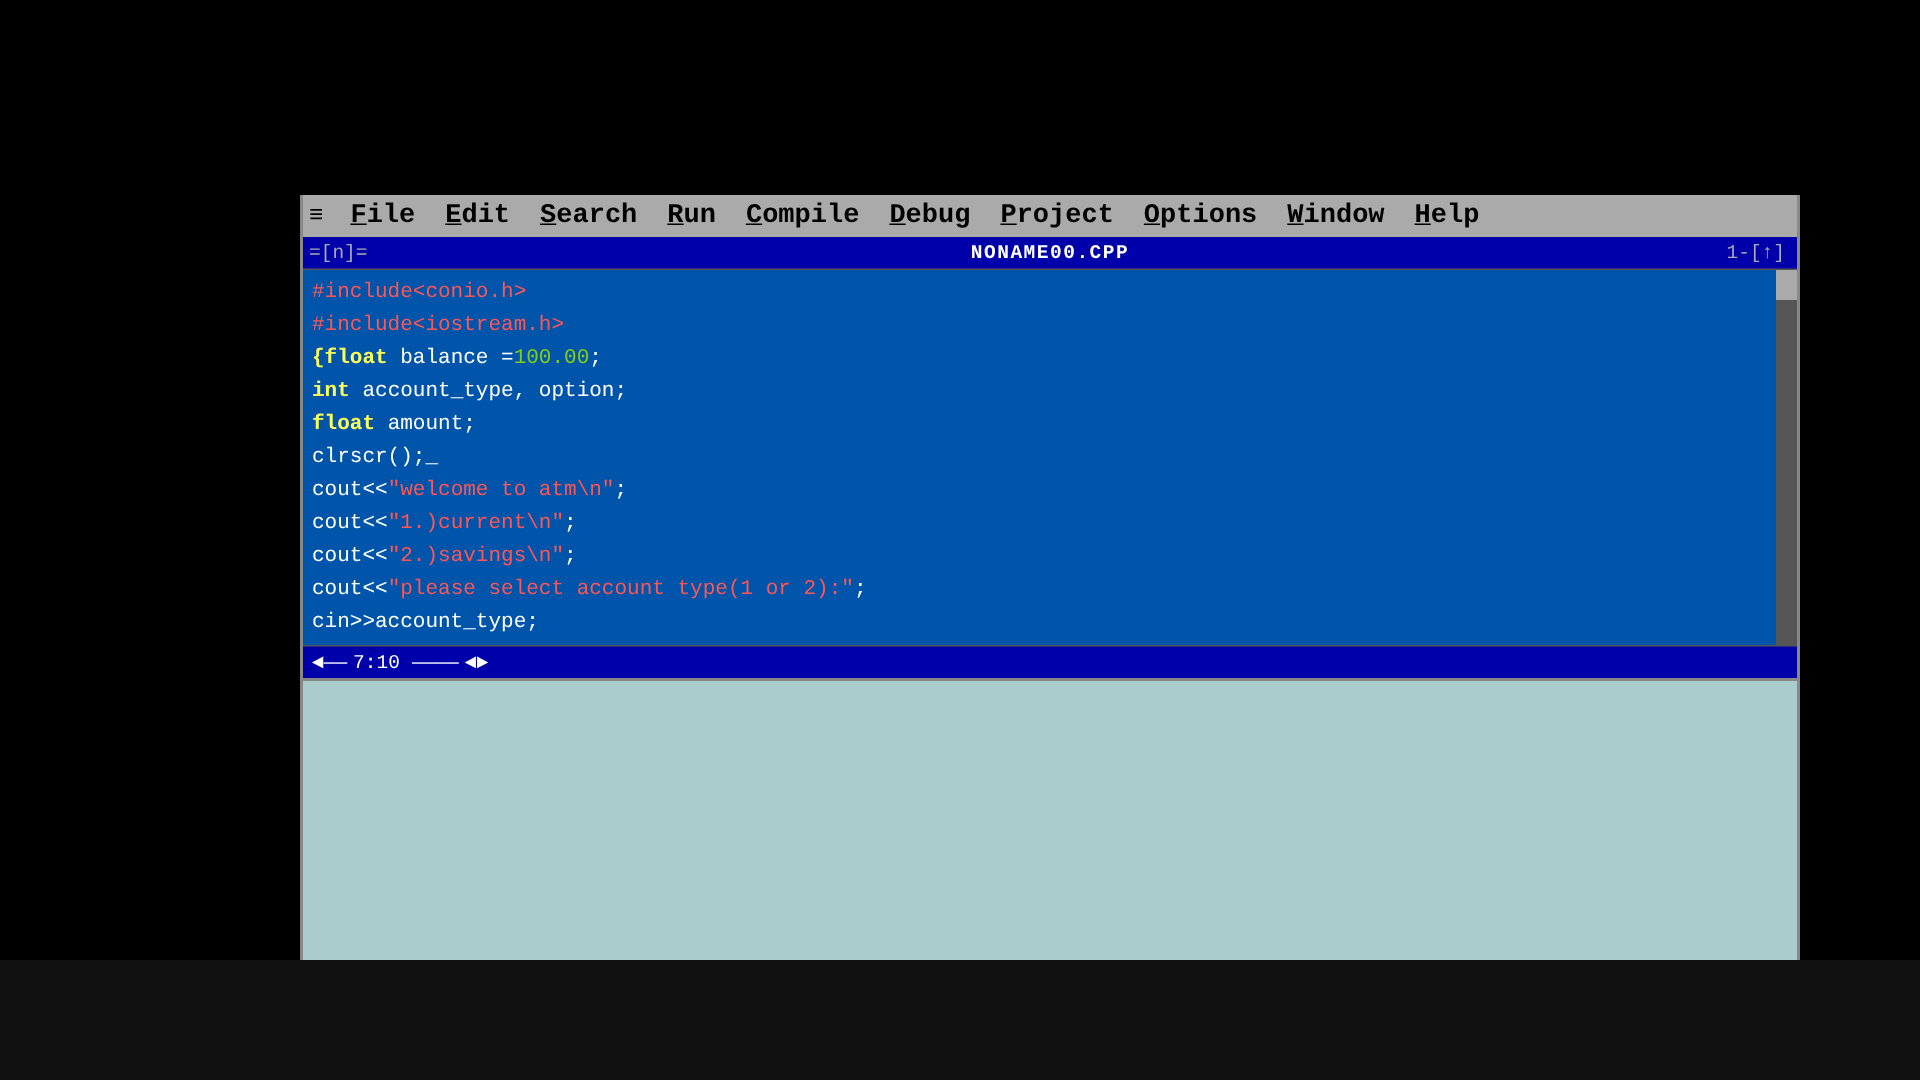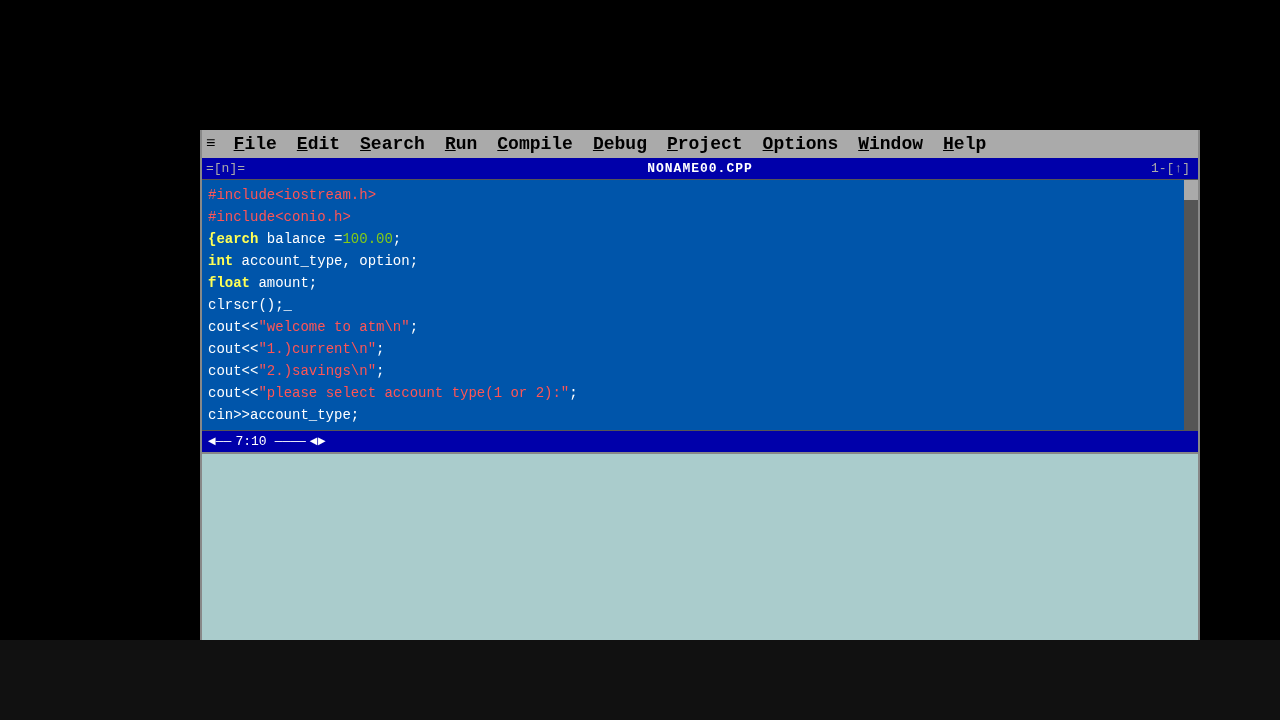--- a/index.html
+++ b/index.html
@@ -211,23 +211,23 @@
       <span class="menu-item"><span class="underline">H</span>elp</span>
     </div>
 
     <div class="code-titlebar">
       <span class="left-bracket">=[n]=</span>
       <span class="filename">NONAME00.CPP</span>
       <span class="line-info">1-[↑]</span>
     </div>
 
     <div class="code-area">
+      <span class="code-line"><span class="str">#include&lt;conio.h&gt;</span></span>
       <span class="code-line"><span class="str">#include&lt;iostream.h&gt;</span></span>
-      <span class="code-line"><span class="str">#include&lt;conio.h&gt;</span></span>
-      <span class="code-line"><span class="kw">{earch</span><span class="normal"> balance =</span><span class="num">100.00</span><span class="normal">;</span></span>
+      <span class="code-line"><span class="kw">{float</span><span class="normal"> balance =</span><span class="num">100.00</span><span class="normal">;</span></span>
       <span class="code-line"><span class="kw">int</span><span class="normal"> account_type, option;</span></span>
       <span class="code-line"><span class="kw">float</span><span class="normal"> amount;</span></span>
       <span class="code-line"><span class="normal">clrscr();_</span></span>
       <span class="code-line"><span class="normal">cout&lt;&lt;</span><span class="str">"welcome to atm\n"</span><span class="normal">;</span></span>
       <span class="code-line"><span class="normal">cout&lt;&lt;</span><span class="str">"1.)current\n"</span><span class="normal">;</span></span>
       <span class="code-line"><span class="normal">cout&lt;&lt;</span><span class="str">"2.)savings\n"</span><span class="normal">;</span></span>
       <span class="code-line"><span class="normal">cout&lt;&lt;</span><span class="str">"please select account type(1 or 2):"</span><span class="normal">;</span></span>
       <span class="code-line"><span class="normal">cin&gt;&gt;account_type;</span></span>
 
       <div class="scrollbar-v">

